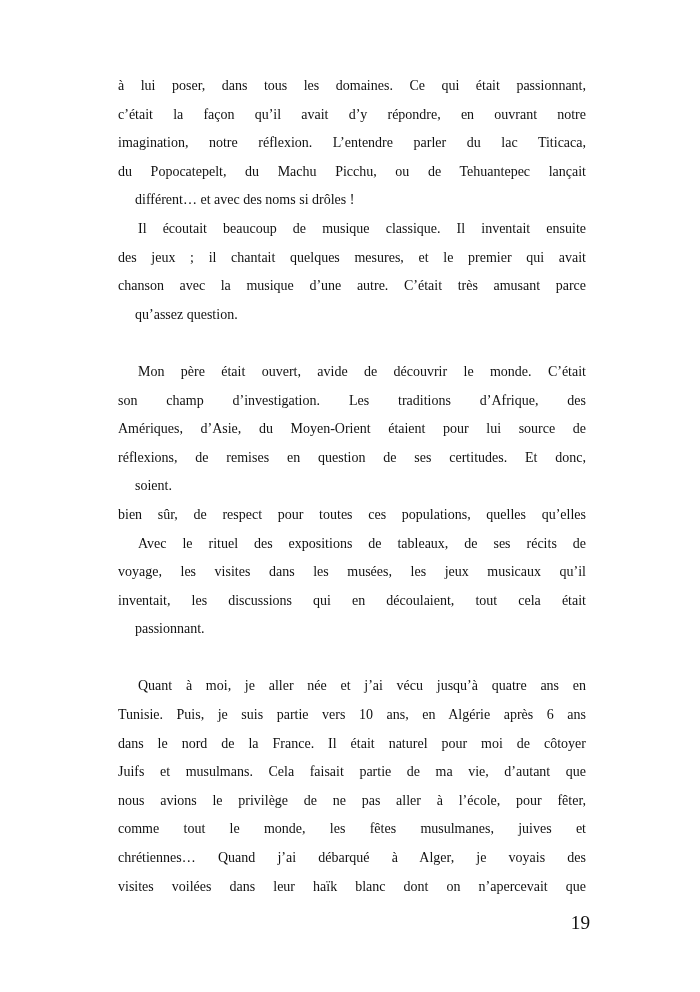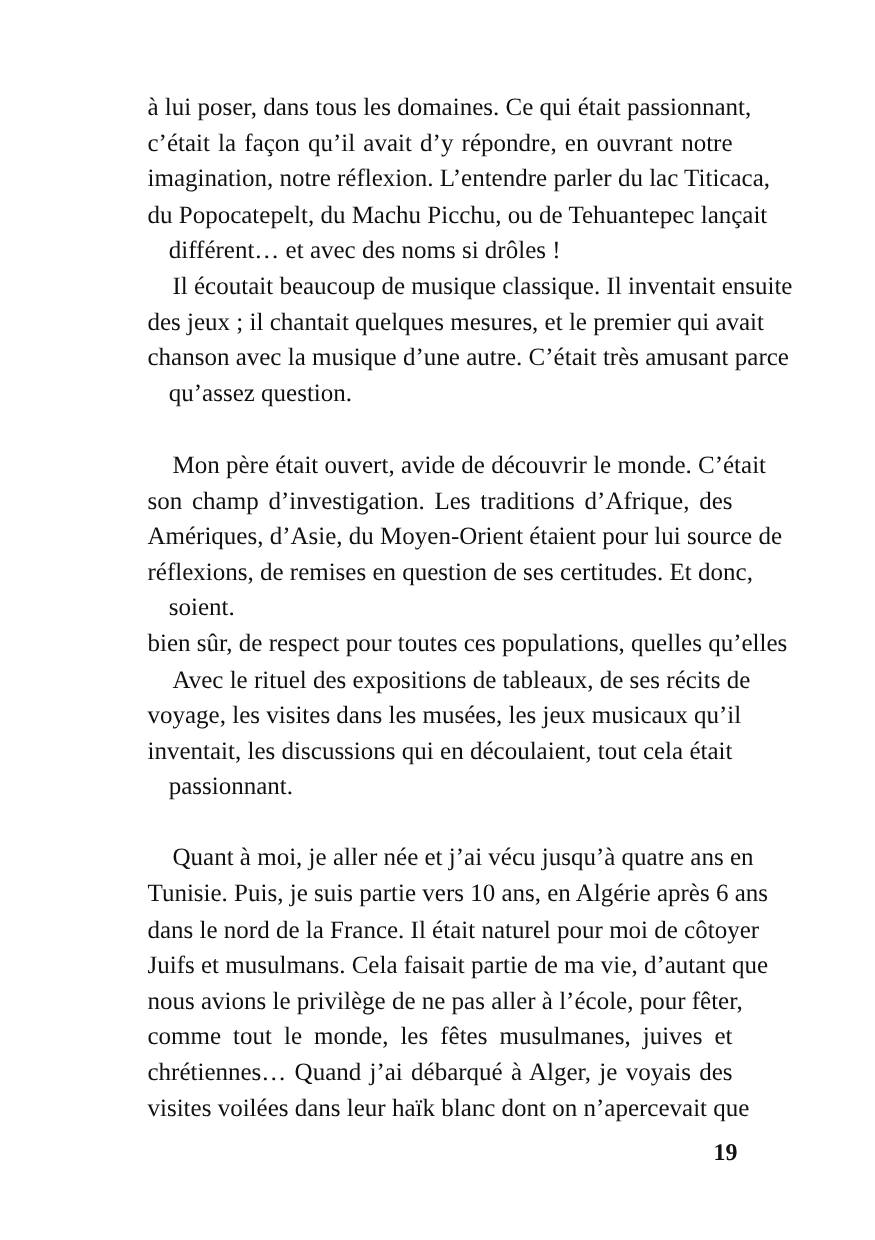--- a/index.html
+++ b/index.html
@@ -19,21 +19,21 @@
       position: absolute;
       left: 118px;
       top: 72px;
       width: 468px;
     }
     .paragraph {
       margin: 0;
     }
     .line {
       display: block;
-      font-size: 20px;
+      font-size: 14px;
       line-height: 28.6px;
       height: 28.6px;
       white-space: nowrap;
       text-align: justify;
       text-align-last: justify;
     }
     .line.last {
       text-align: left;
       text-align-last: left;
       margin-left: 17px;
@@ -45,21 +45,20 @@
       height: 28.6px;
     }
     .page-number {
       position: absolute;
       left: 566px;
       top: 909px;
       width: 24px;
       text-align: right;
       font-size: 19.2px;
       line-height: 28px;
-      font-weight: bold;
     }
   </style>
 </head>
 <body>
 
 <main class="page-body">
 
   <section>
     <p class="paragraph">
       <span class="line">à lui poser, dans tous les domaines. Ce qui était passionnant,</span>

